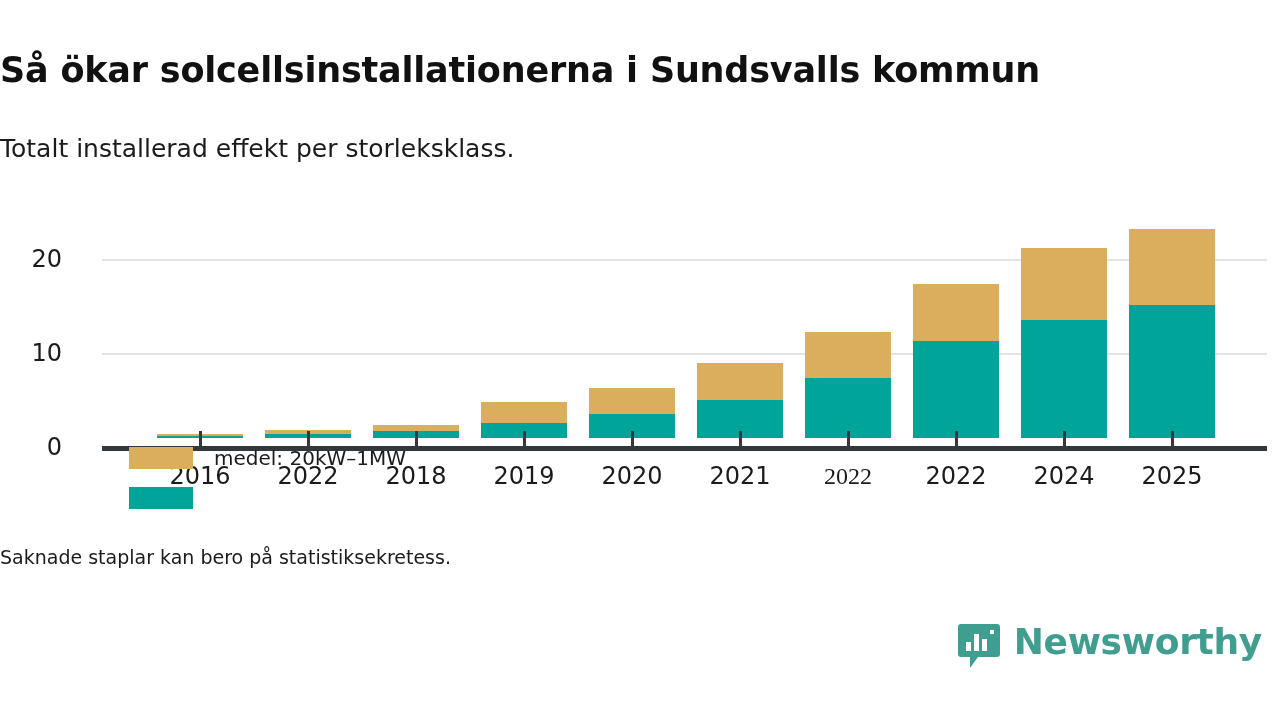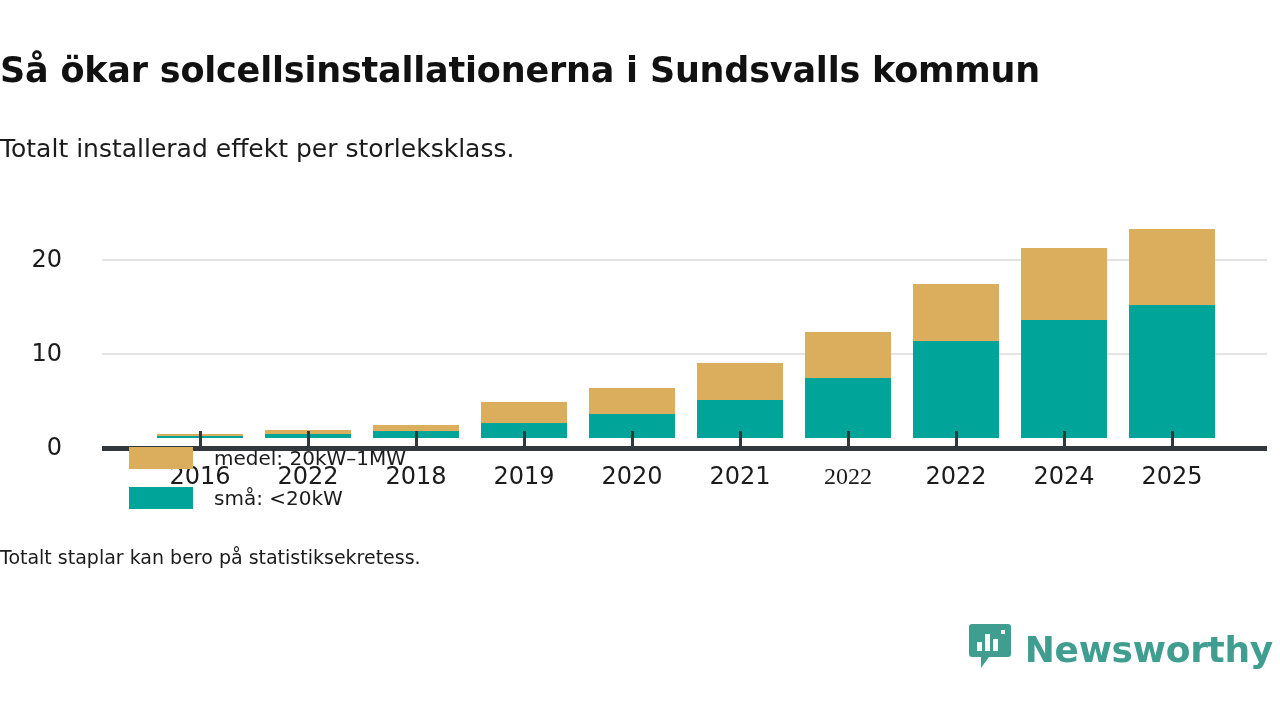--- a/index.html
+++ b/index.html
@@ -156,24 +156,24 @@
     left: 0px;
     top: 546px;
     font-size: 19px;
     color: #1b1b1b;
     white-space: nowrap;
   }
 
   
   .logo {
     position: absolute;
-    right: 7px;
+    right: 18px;
     top: 624px;
     display: flex;
-    align-items: flex-end;
+    align-items: flex-start;
   }
   .logo-mark {
     width: 42px;
     height: 44px;
     flex: 0 0 auto;
   }
   .logo-text {
     margin-left: 14px;
     font-size: 36px;
     font-weight: 700;
@@ -268,27 +268,26 @@
       <div class="xlabel" style="left:1010px;">2025</div>
     </div>
 
     <div class="legend">
       <div class="legend-row">
         <div class="legend-swatch" style="background:#dbae5e;"></div>
         <div class="legend-label">medel: 20kW–1MW</div>
       </div>
       <div class="legend-row">
         <div class="legend-swatch" style="background:#00a499;"></div>
-        <div class="legend-label">små: &lt;20kW</div>
       </div>
     </div>
 
   </div>
 
-  <div class="footnote">Totalt staplar kan bero på statistiksekretess.</div>
+  <div class="footnote">Saknade staplar kan bero på statistiksekretess.</div>
 
   <div class="logo">
     <svg class="logo-mark" viewBox="0 0 42 44">
       <path d="M3 0 H39 A3 3 0 0 1 42 3 V30 A3 3 0 0 1 39 33 H20 L12 44 L12 33 H3 A3 3 0 0 1 0 30 V3 A3 3 0 0 1 3 0 Z" fill="#3f9e90"></path>
       <rect x="8" y="18" width="5" height="9" fill="#ffffff"></rect>
       <rect x="16" y="10" width="5" height="17" fill="#ffffff"></rect>
       <rect x="24" y="15" width="5" height="12" fill="#ffffff"></rect>
       <rect x="32" y="6" width="4" height="4" fill="#ffffff"></rect>
     </svg>
     <div class="logo-text">Newsworthy</div>

